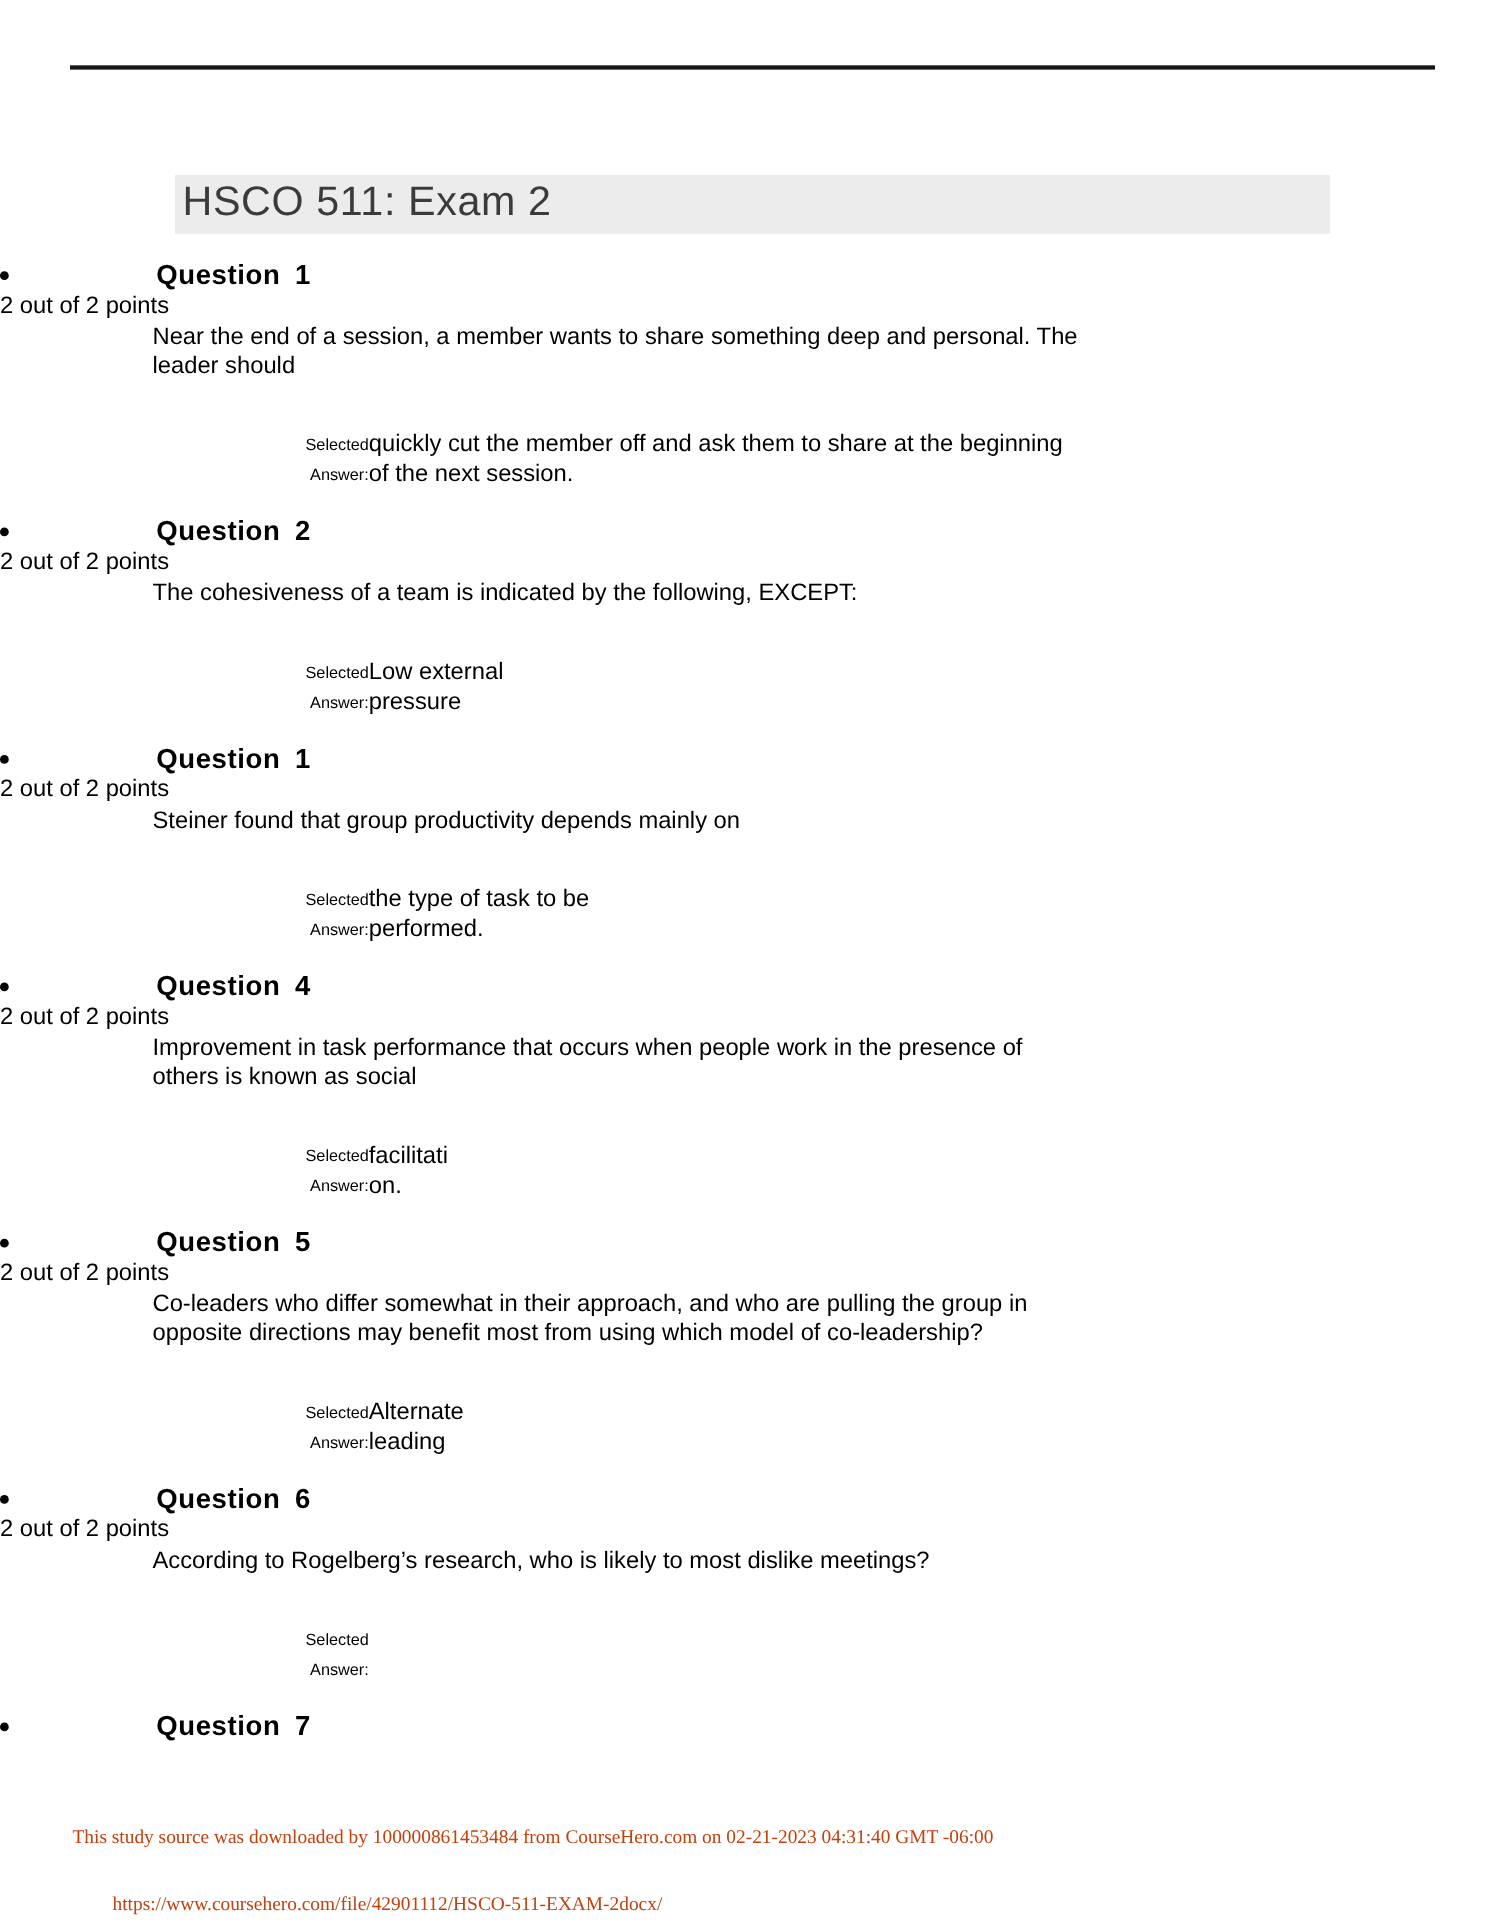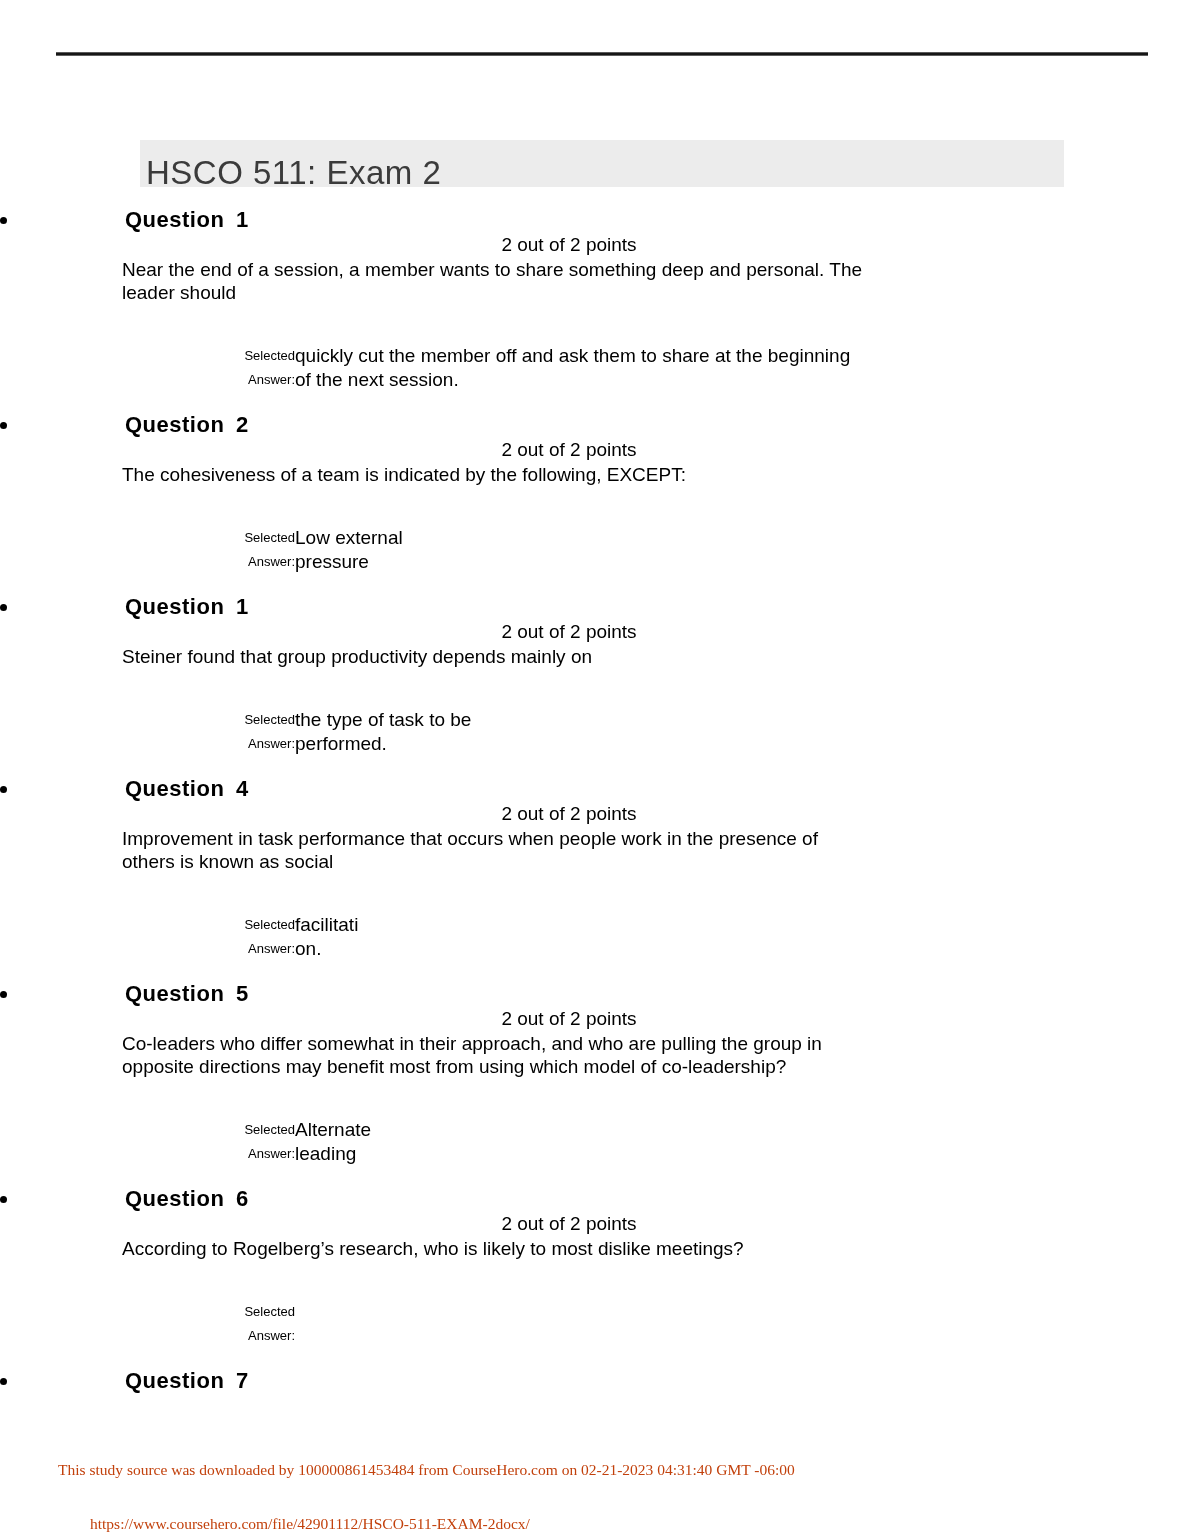--- a/index.html
+++ b/index.html
@@ -23,21 +23,21 @@
   .title-bar {
     position: absolute;
     top: 140px; left: 140px; width: 924px; height: 47px;
     background: #ececec;
   }
   .title-text {
     font-size: 33px;
     font-weight: 400;
     color: #3b3b3b;
     letter-spacing: 0.5px;
-    padding: 14px 0 0 6px;
+    padding: 2px 0 0 6px;
     white-space: nowrap;
   }
 
   .questions {
     position: absolute;
     top: 205px; left: 0; width: 1190px;
   }
   .question { margin: 0; }
   .q-head {
     height: 29px;
@@ -55,21 +55,21 @@
     font-size: 22px;
     font-weight: bold;
     margin: 0 0 0 118px;
     letter-spacing: 0.5px;
     word-spacing: 5px;
     white-space: nowrap;
   }
   .q-points {
     height: 24px;
     font-size: 19px;
-    text-align: center;
+    text-align: left;
     padding-right: 52px;
     white-space: nowrap;
   }
   .q-text {
     margin: 0 0 0 122px;
     max-width: 880px;
     font-size: 19px;
     line-height: 23px;
     white-space: pre-line;
     min-height: 23px;

